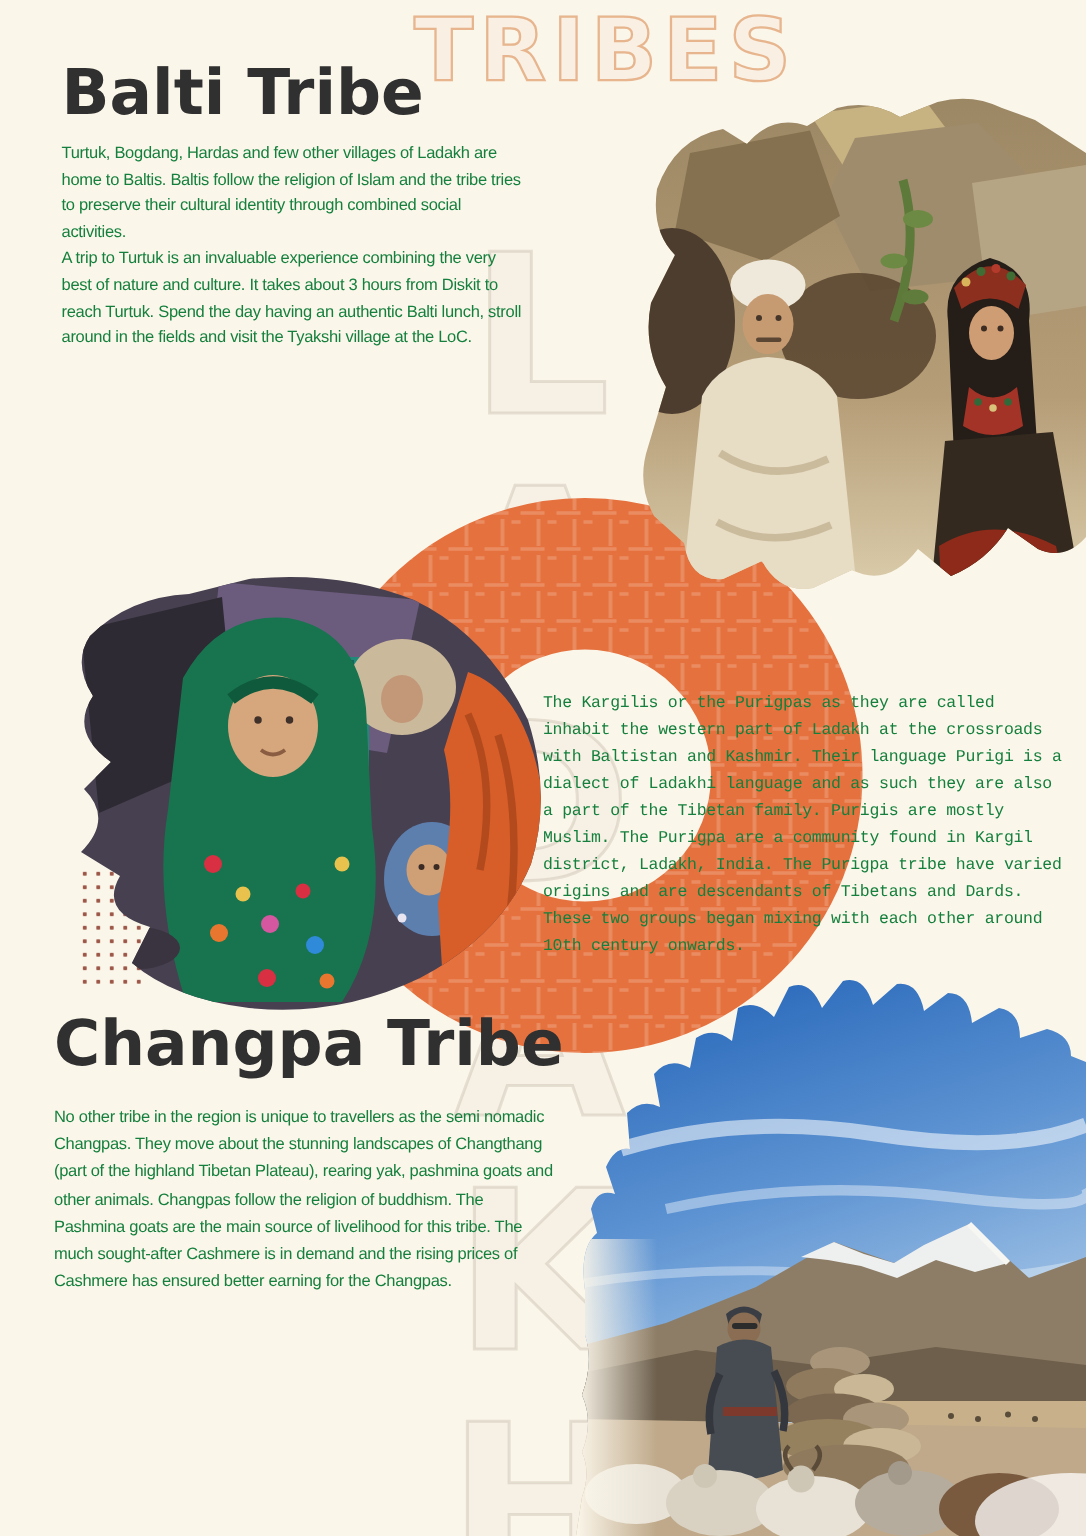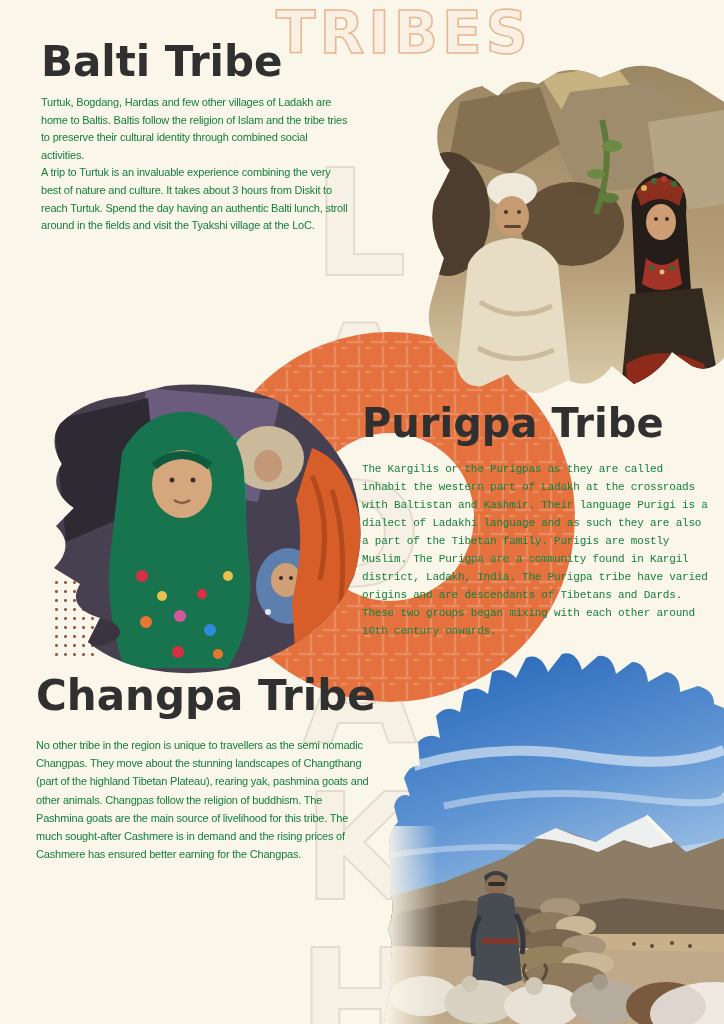--- a/index.html
+++ b/index.html
@@ -233,21 +233,20 @@
       <ellipse cx="330" cy="368" rx="64" ry="32" fill="#ffffff" opacity="0.75"></ellipse>
     </g>
   </svg>
 
   <h1 class="title balti-title">Balti Tribe</h1>
   <div class="body-text balti-body">
     <p>Turtuk, Bogdang, Hardas and few other villages of Ladakh are home to Baltis. Baltis follow the religion of Islam and the tribe tries to preserve their cultural identity through combined social activities.</p>
     <p>A trip to Turtuk is an invaluable experience combining the very best of nature and culture. It takes about 3 hours from Diskit to reach Turtuk. Spend the day having an authentic Balti lunch, stroll around in the fields and visit the Tyakshi village at the LoC.</p>
   </div>
 
-  <h1 class="title purigpa-title">Purigpa Tribe</h1>
   <div class="body-text purigpa-body">
     <p>The Kargilis or the Purigpas as they are called inhabit the western part of Ladakh at the crossroads with Baltistan and Kashmir. Their language Purigi is a dialect of Ladakhi language and as such they are also a part of the Tibetan family. Purigis are mostly Muslim. The Purigpa are a community found in Kargil district, Ladakh, India. The Purigpa tribe have varied origins and are descendants of Tibetans and Dards. These two groups began mixing with each other around 10th century onwards.</p>
   </div>
 
   <h1 class="title changpa-title">Changpa Tribe</h1>
   <div class="body-text changpa-body">
     <p>No other tribe in the region is unique to travellers as the semi nomadic Changpas. They move about the stunning landscapes of Changthang (part of the highland Tibetan Plateau), rearing yak, pashmina goats and other animals. Changpas follow the religion of buddhism. The Pashmina goats are the main source of livelihood for this tribe. The much sought-after Cashmere is in demand and the rising prices of Cashmere has ensured better earning for the Changpas.</p>
   </div>
 
 </div>

